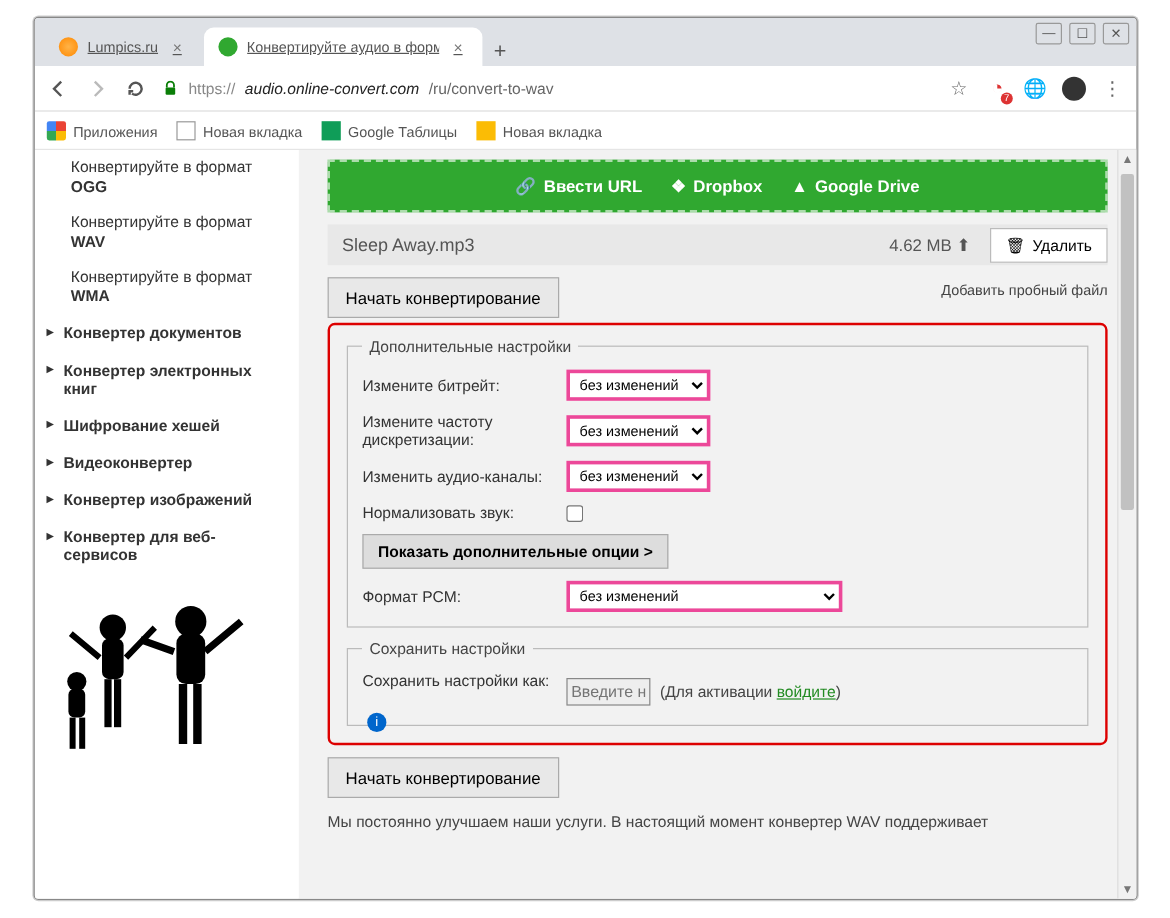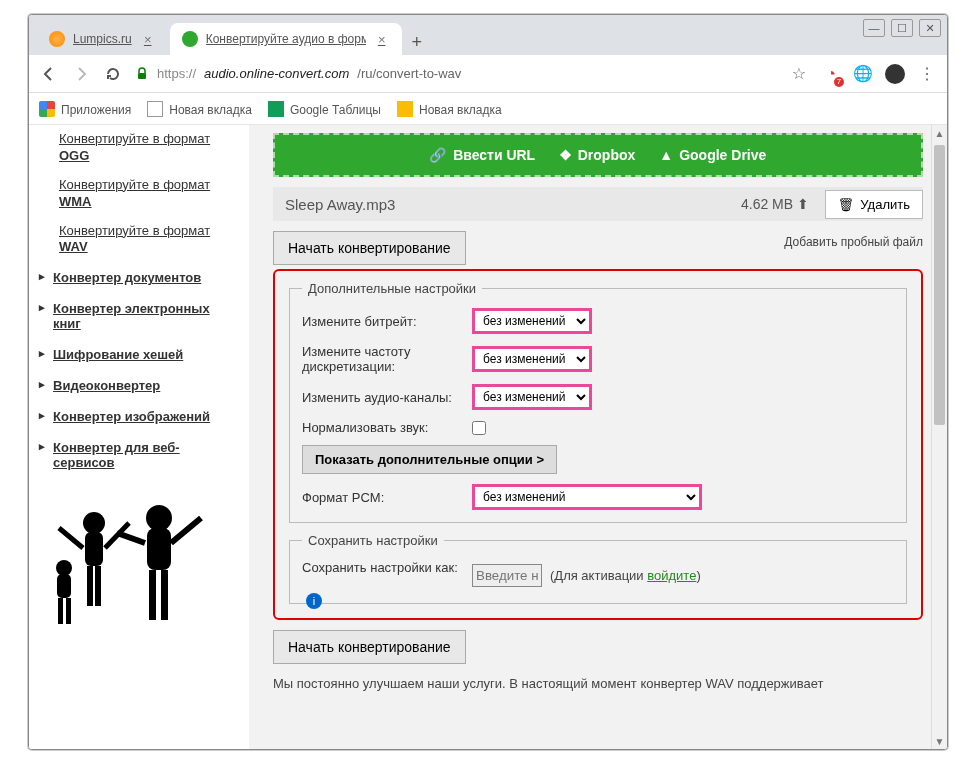--- a/index.html
+++ b/index.html
@@ -19,21 +19,21 @@
 .lock { color:#0a7e07; }
 .addr .host { color:#222;font-style:italic; }
 .addr .path { color:#666; }
 .right-ic { display:flex; gap:12px; align-items:center; }
 .ric { width:20px; height:20px; display:flex; align-items:center; justify-content:center; color:#666; position:relative; }
 .badge7 { position:absolute; bottom:-3px; right:-3px; background:#d33; color:#fff; font-size:8px; width:10px; height:10px; border-radius:50%; display:flex; align-items:center; justify-content:center; }
 .bmbar { height:32px; display:flex; align-items:center; padding:0 10px; gap:16px; font-size:12px; color:#555; border-bottom:1px solid #e5e5e5; }
 .bm { display:flex; align-items:flex-end; gap:6px; }
 .bm .bi { width:16px; height:16px; }
 .content { display:flex; height:calc(100% - 110px); }
-.sidebar { width:220px; background:#fff; font-size:13px; color:#333;text-decoration:underline; }
+.sidebar { width:220px; background:#fff; font-size:13px; color:#333; }
 .sb-item { padding:6px 10px 6px 30px; line-height:1.3; }
 .sb-item b { font-weight:bold; }
 .sb-cat { padding:8px 10px 8px 24px; font-weight:bold; position:relative; }
 .sb-cat::before { content:"▸"; position:absolute; left:10px; font-size:11px; }
 .sb-img { width:200px; height:140px; margin:10px; position:relative; overflow:hidden; }
 .main { flex:1; background:#f2f2f2; padding:8px 24px; overflow:hidden; position:relative; }
 .upload-box { border:2px dashed rgba(255,255,255,0.6); background:#30a830; height:44px; display:flex; align-items:center; justify-content:center; gap:24px; color:#fff; font-size:14px; font-weight:bold; }
 .ub-opt { display:flex; align-items:center; gap:6px; }
 .file-row { display:flex; margin-top:10px; background:#e8e8e8; height:34px; align-items:center; }
 .file-name { flex:1; padding:0 12px; font-size:15px; color:#555; }
@@ -144,22 +144,22 @@
       </div>
     <div class="bm">
         <span class="bi" style="background:#fbbc05;"></span>
         <span>Новая вкладка</span>
       </div>
   </div>
 
   <div class="content">
     <div class="sidebar">
       <div class="sb-item"><span>Конвертируйте в формат</span> <b>OGG</b></div>
+      <div class="sb-item"><span>Конвертируйте в формат</span> <b>WAV</b></div>
       <div class="sb-item"><span>Конвертируйте в формат</span> <b>WMA</b></div>
-      <div class="sb-item"><span>Конвертируйте в формат</span> <b>WAV</b></div>
       <div class="sb-cat">Конвертер документов</div>
       <div class="sb-cat">Конвертер электронных книг</div>
       <div class="sb-cat">Шифрование хешей</div>
       <div class="sb-cat">Видеоконвертер</div>
       <div class="sb-cat">Конвертер изображений</div>
       <div class="sb-cat">Конвертер для веб-сервисов</div>
       <div class="sb-img">
         <svg width="200" height="140" viewBox="0 0 200 140">
           <g fill="#000">
             <circle cx="55" cy="35" r="11"></circle>

